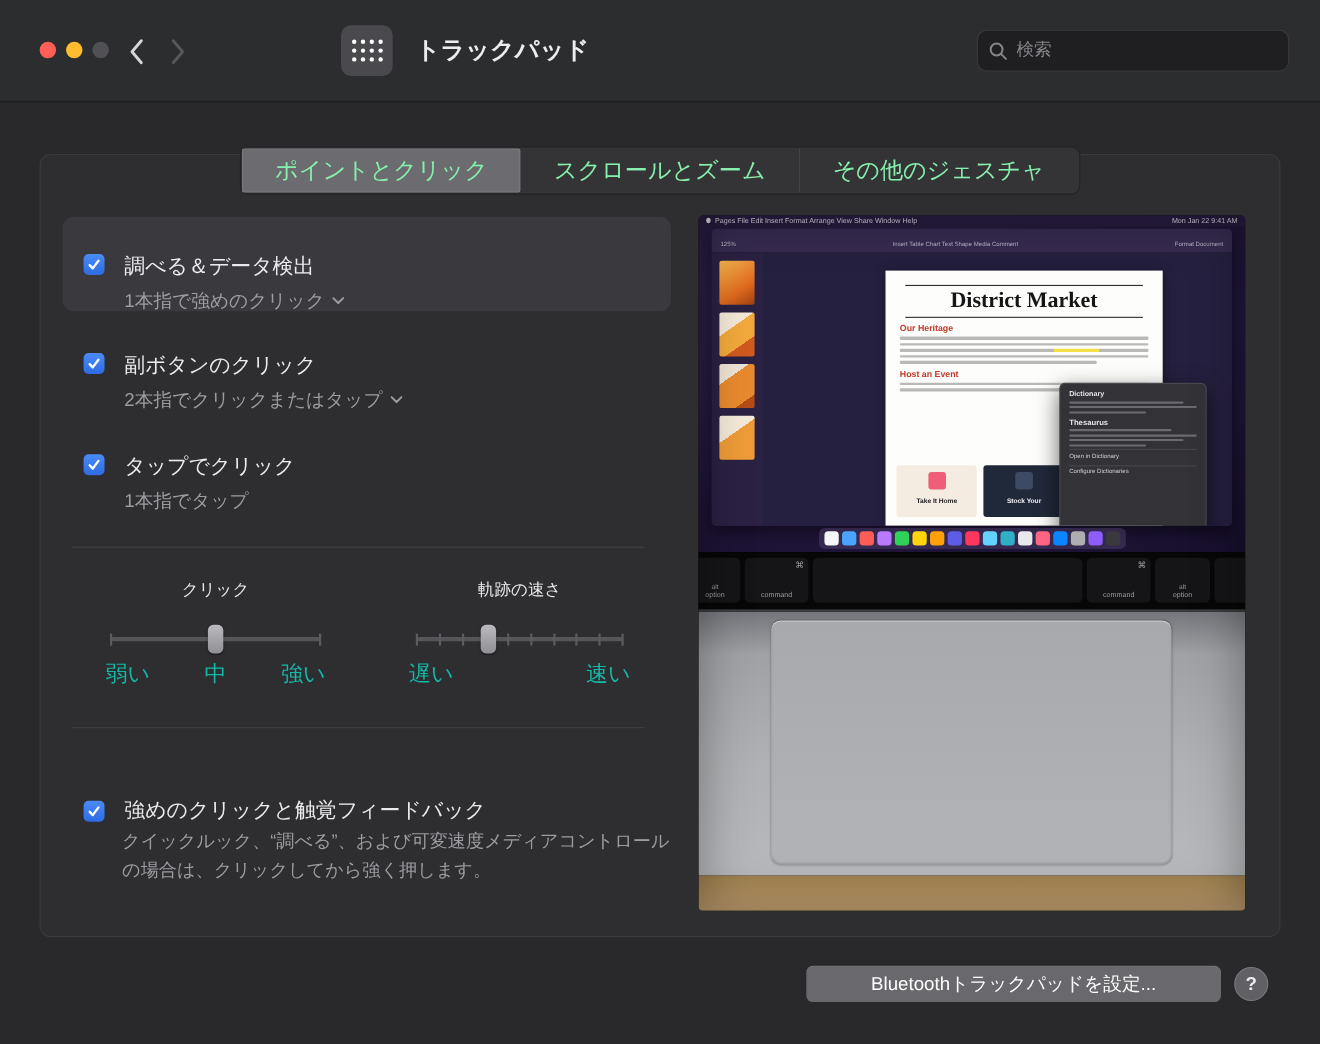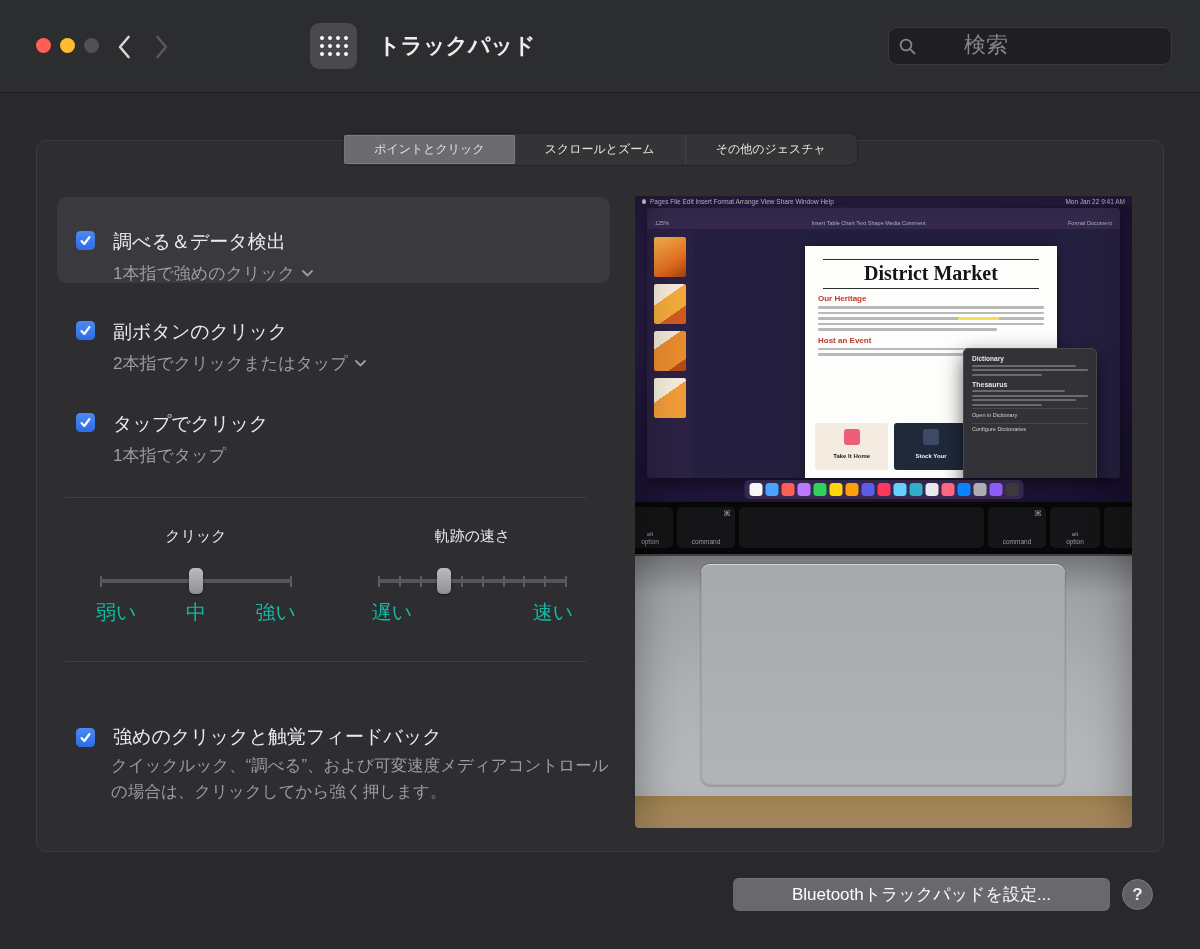--- a/index.html
+++ b/index.html
@@ -15,26 +15,26 @@
   .light.yellow { background:#febc2e; }
   .light.gray { background:#515155; }
   .nav-arrow { position:absolute; top:33px; width:28px; height:28px; display:grid; place-items:center; }
   .nav-back { left:110px; }
   .nav-fwd { left:148px; }
   .showall-btn { position:absolute; left:310px; top:23px; width:47px; height:46px; background:#4a4a4e; border-radius:9px; display:grid; place-items:center; }
   .grid-dots { display:grid; grid-template-columns:repeat(4,4px); grid-template-rows:repeat(3,4px); gap:4px; }
   .grid-dots span { width:4px; height:4px; border-radius:50%; background:#fff; }
   .window-title { position:absolute; left:378px; top:31px; font-size:22px; font-weight:700; color:#ededef; }
   .search-field { position:absolute; right:28px; top:27px; width:284px; height:38px; background:#1f1f22; border:1px solid #3a3a3e; border-radius:9px; display:flex; align-items:center; padding:0 10px; gap:8px; }
-  .search-field input { flex:1; background:transparent; border:none; outline:none; color:#e9e9ec; font-size:22px; font-family:Liberation Mono, monospace; min-width:0;margin-left:40px; }
+  .search-field input { flex:1; background:transparent; border:none; outline:none; color:#e9e9ec; font-size:16px; font-family:Liberation Serif, serif; min-width:0; }
   .search-field input::placeholder { color:#85858a; }
 
   
   .tabs { position:absolute; top:133px; left:50%; transform:translateX(-50%); display:flex; background:#343437; border:1px solid #232326; border-radius:8px; padding:1px; z-index:5; }
-  .seg { font-size:12px; color:#e5e5e5; padding:6px 30px; border-radius:2px; white-space:nowrap; }
+  .seg { font-size:21px; color:#86efac; padding:6px 30px; border-radius:2px; white-space:nowrap; }
   .seg.selected { background:#6b6b70; box-shadow:inset 0 0 0 1px #7a7a7f; }
   .seg.sep { border-left:1px solid #4a4a4e;text-align:right; }
 
   
   .panel { position:absolute; left:36px; top:140px; width:1128px; height:712px; background:#2e2e31; border:1px solid #3b3b3e; border-radius:10px; }
 
   .row { position:absolute; display:flex; align-items:center; gap:18px; left:39px; }
   .row .texts { display:flex; flex-direction:column; gap:7px;margin-top:33px; }
   .row.row1 { left:20px; top:56px; width:553px; height:86px; background:#3a3a3e; border-radius:10px; padding-left:19px; }
   .row.row2 { top:147px; height:84px; }

